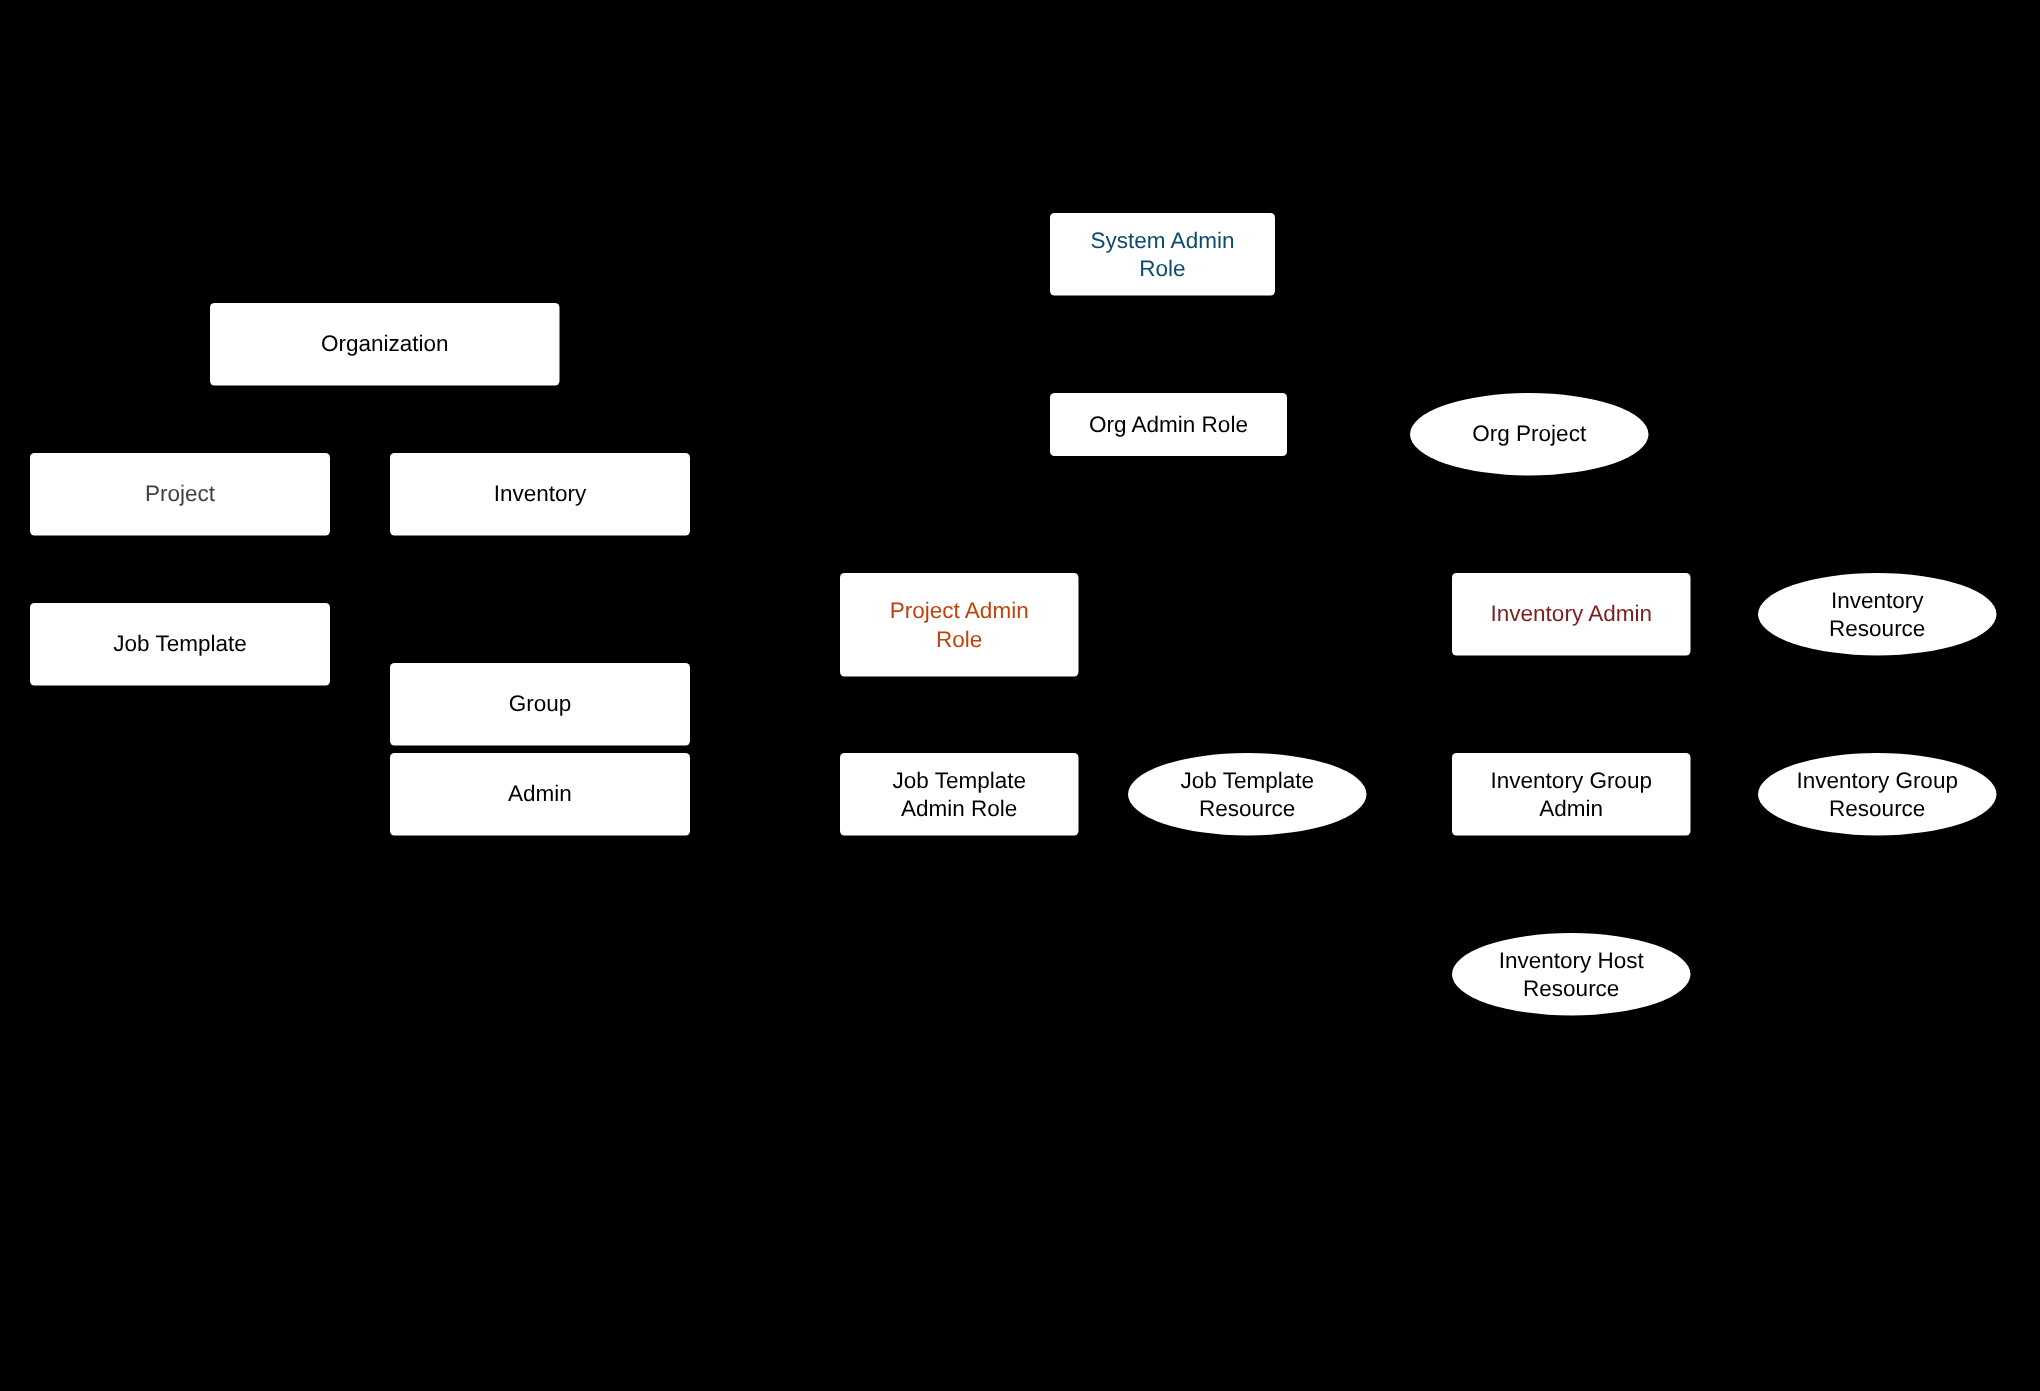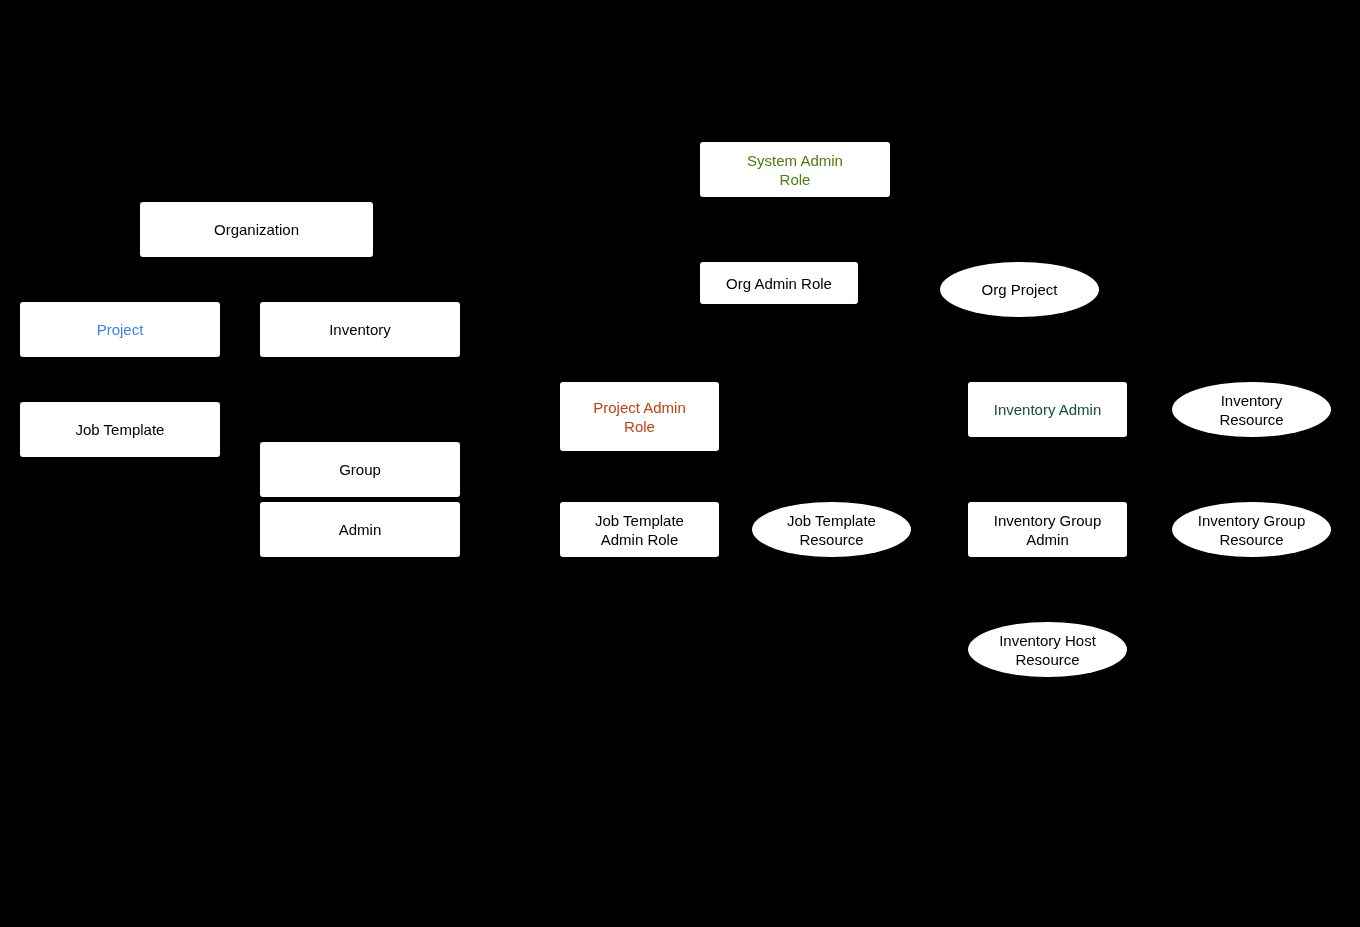--- a/index.html
+++ b/index.html
@@ -34,32 +34,32 @@
   }
   .ellipse {
     border-radius: 50% / 50%;
   }
 </style>
 </head>
 <body>
 
 <div id="canvas" style="background: rgb(0, 0, 0);">
     <div class="node rect" style="left: 140px; top: 202px; width: 233px; height: 55px; background: rgb(255, 255, 255); color: rgb(0, 0, 0);">Organization</div>
-    <div class="node rect" style="left: 20px; top: 302px; width: 200px; height: 55px; background: rgb(255, 255, 255); color: #3b82f6;">Project</div>
+    <div class="node rect" style="left: 20px; top: 302px; width: 200px; height: 55px; background: rgb(255, 255, 255); color: #404040;">Project</div>
     <div class="node rect" style="left: 260px; top: 302px; width: 200px; height: 55px; background: rgb(255, 255, 255); color: rgb(0, 0, 0);">Inventory</div>
     <div class="node rect" style="left: 20px; top: 402px; width: 200px; height: 55px; background: rgb(255, 255, 255); color: rgb(0, 0, 0);">Job Template</div>
     <div class="node rect" style="left: 260px; top: 402px; width: 200px; height: 55px; background: rgb(255, 255, 255); color: rgb(0, 0, 0); margin-top: 40px;">Group</div>
     <div class="node rect" style="left: 260px; top: 502px; width: 200px; height: 55px; background: rgb(255, 255, 255); color: rgb(0, 0, 0);">Admin</div>
-    <div class="node rect" style="left: 700px; top: 142px; width: 190px; height: 55px; background: rgb(255, 255, 255); color: #4d7c0f;">System Admin
+    <div class="node rect" style="left: 700px; top: 142px; width: 150px; height: 55px; background: rgb(255, 255, 255); color: #0c4a6e;">System Admin
 Role</div>
     <div class="node rect" style="left: 700px; top: 262px; width: 158px; height: 42px; background: rgb(255, 255, 255); color: rgb(0, 0, 0);">Org Admin Role</div>
     <div class="node ellipse" style="left: 940px; top: 262px; width: 159px; height: 55px; background: rgb(255, 255, 255); color: rgb(0, 0, 0);">Org Project</div>
     <div class="node rect" style="left: 560px; top: 382px; width: 159px; height: 69px; background: rgb(255, 255, 255); color: #c2410c;">Project Admin
 Role</div>
-    <div class="node rect" style="left: 968px; top: 382px; width: 159px; height: 55px; background: rgb(255, 255, 255); color: #14532d;">Inventory Admin</div>
+    <div class="node rect" style="left: 968px; top: 382px; width: 159px; height: 55px; background: rgb(255, 255, 255); color: #7f1d1d;">Inventory Admin</div>
     <div class="node ellipse" style="left: 1172px; top: 382px; width: 159px; height: 55px; background: rgb(255, 255, 255); color: rgb(0, 0, 0);">Inventory
 Resource</div>
     <div class="node rect" style="left: 560px; top: 502px; width: 159px; height: 55px; background: rgb(255, 255, 255); color: rgb(0, 0, 0);">Job Template
 Admin Role</div>
     <div class="node ellipse" style="left: 752px; top: 502px; width: 159px; height: 55px; background: rgb(255, 255, 255); color: rgb(0, 0, 0);">Job Template
 Resource</div>
     <div class="node rect" style="left: 968px; top: 502px; width: 159px; height: 55px; background: rgb(255, 255, 255); color: rgb(0, 0, 0);">Inventory Group
 Admin</div>
     <div class="node ellipse" style="left: 1172px; top: 502px; width: 159px; height: 55px; background: rgb(255, 255, 255); color: rgb(0, 0, 0);">Inventory Group
 Resource</div>

